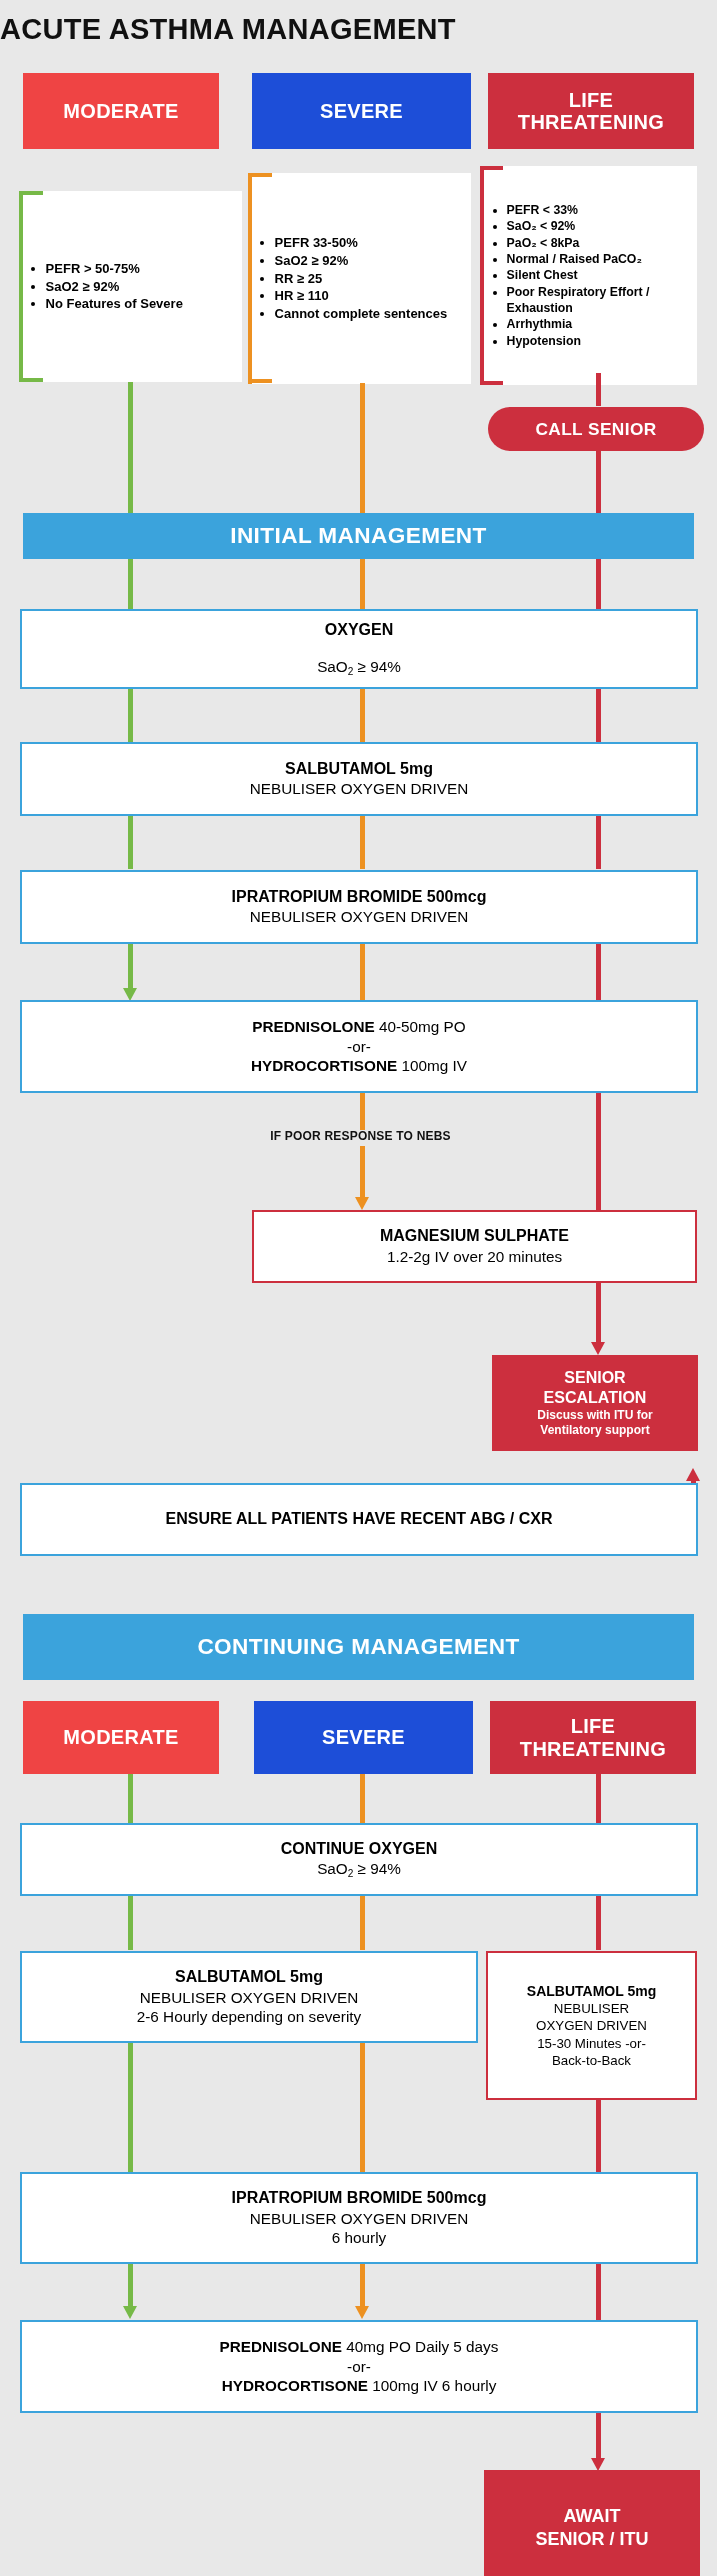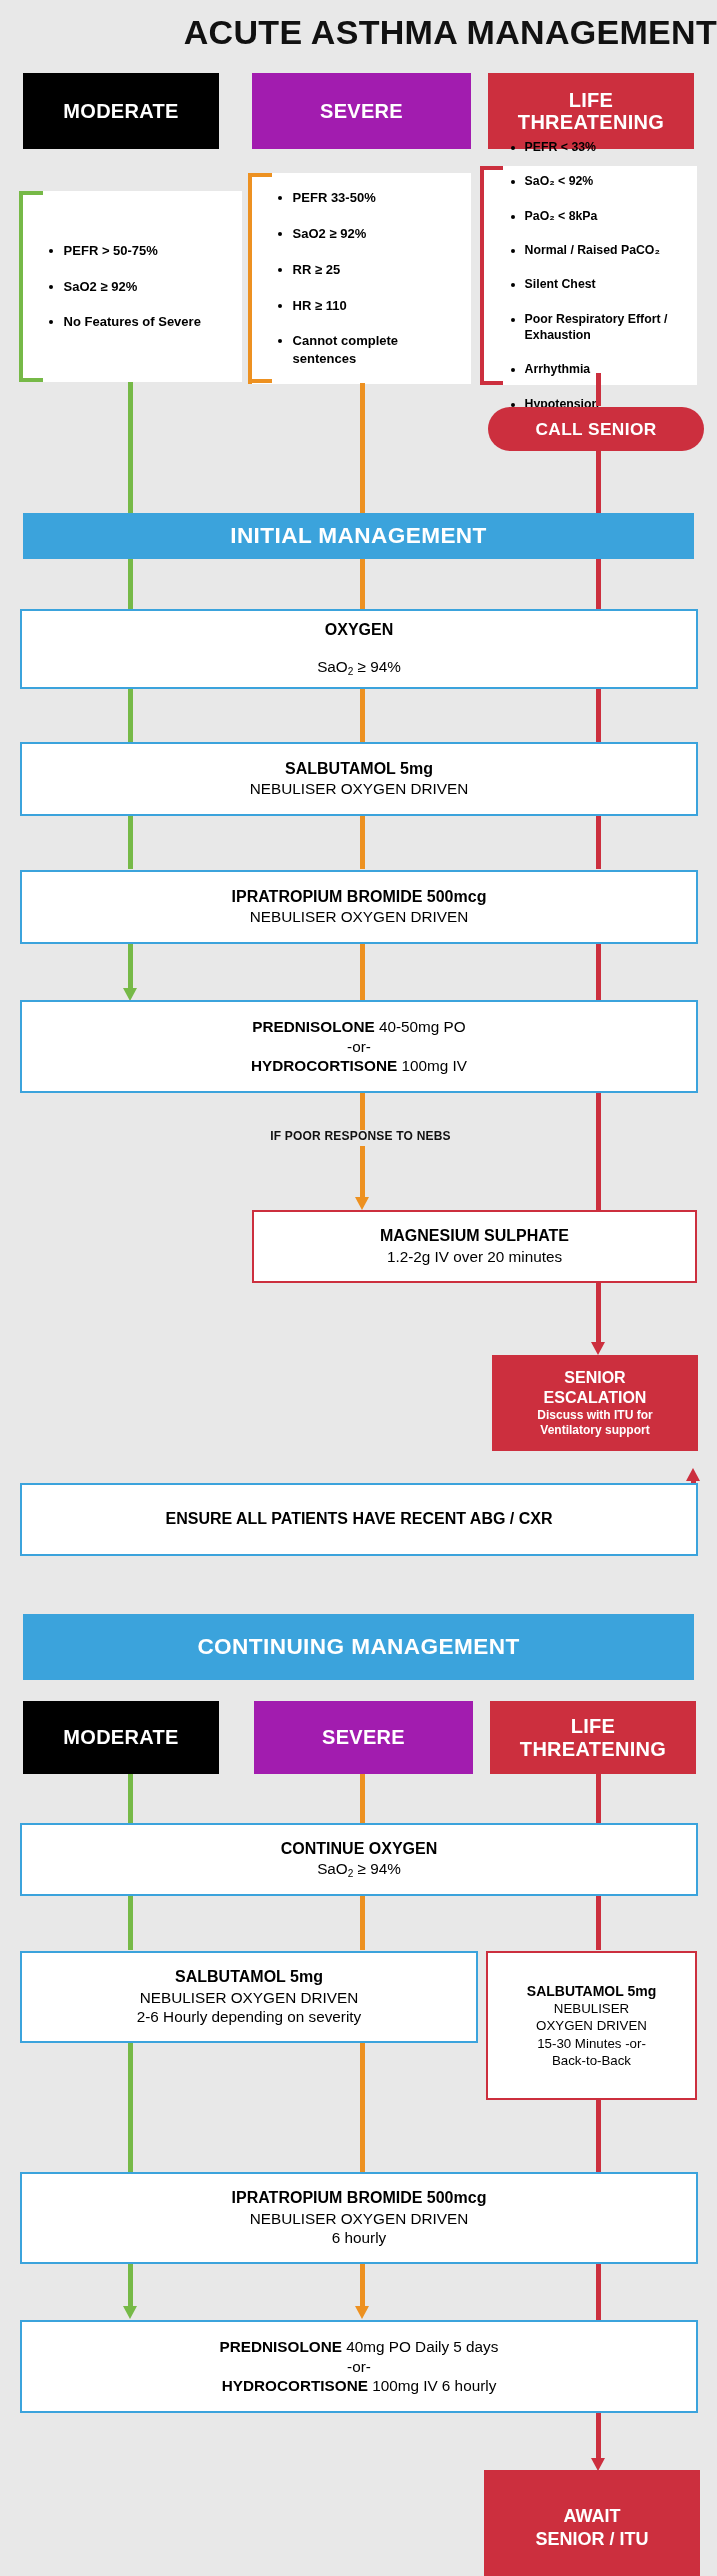--- a/index.html
+++ b/index.html
@@ -7,44 +7,44 @@
     width:717px;height:2576px;position:relative;
     background:#E8E8E8;
     font-family:"Liberation Sans", sans-serif;
     overflow:hidden;
   }
   .stage{position:absolute;left:0;top:0;width:717px;height:2576px;}
   .abs{position:absolute;box-sizing:border-box;}
 
   
   .title{
-    left:0;top:13.3px;width:717px;text-align:right;
-    font-size:34px;font-weight:bold;color:#111;letter-spacing:0.3px;
+    left:0;top:13.3px;width:717px;text-align:left;
+    font-size:29px;font-weight:bold;color:#111;letter-spacing:0.3px;
   }
 
   
   .chip{
     display:flex;align-items:center;justify-content:center;text-align:center;
     color:#FFFFFF;font-weight:bold;font-size:20px;line-height:1.12;
     letter-spacing:0.3px;
   }
-  .chip.green{background:#000000;}
-  .chip.orange{background:#a21caf;}
+  .chip.green{background:#ef4444;}
+  .chip.orange{background:#1d4ed8;}
   .chip.red{background:#CC2F3E;}
 
   
   .crit{
     background:#FFFFFF;
     display:flex;align-items:center;
   }
   .crit ul{
     margin:0;padding:0 6.6px 0 22.6px;list-style:disc;
     font-size:13px;font-weight:bold;color:#000;line-height:1.36;
   }
-  .crit li{margin:18px;padding:0;}
+  .crit li{margin:0;padding:0;}
   .crit.small ul{font-size:12.3px;line-height:1.33;}
   
   .bracket{pointer-events:none;}
   .bracket i{position:absolute;display:block;}
 
   
   .line{width:4.6px;}
   .line.green{background:#76B947;}
   .line.orange{background:#ED9121;}
   .line.red{background:#CC2F3E;}

